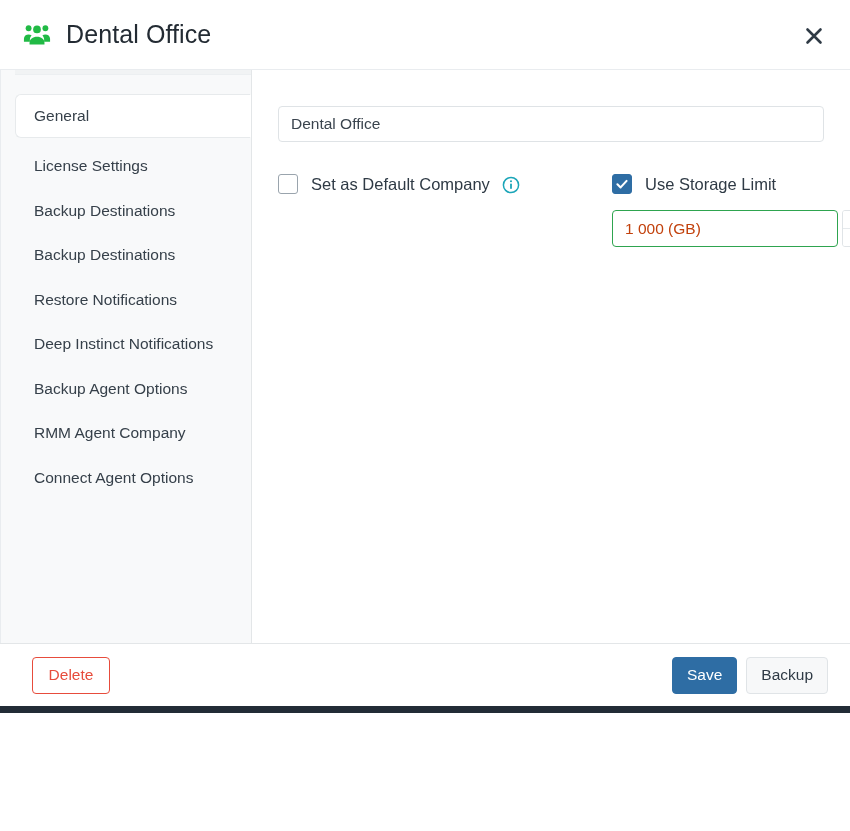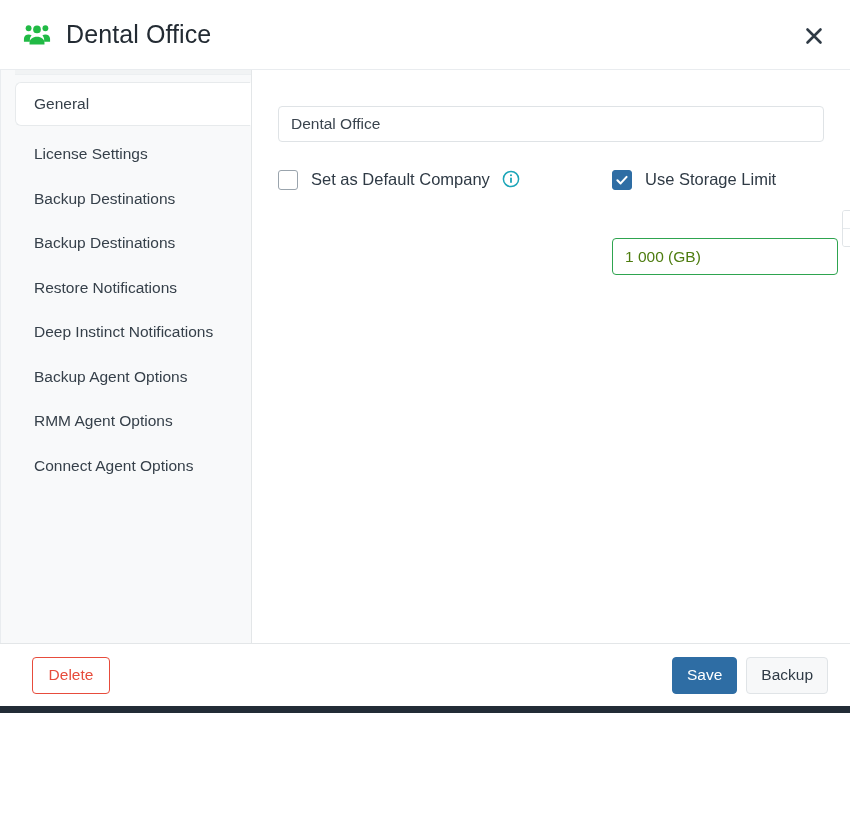--- a/index.html
+++ b/index.html
@@ -61,21 +61,21 @@
     border-bottom: 1px solid #e3e6e8;
   }
 
   
   .sidebar {
     width: 252px;
     flex: 0 0 252px;
     background: #f8f9fa;
     border-right: 1px solid #e3e6e8;
     border-left: 1px solid #e9ecef;
-    padding-top: 12px;
+    padding-top: 24px;
     position: relative;
     overflow: hidden;
   }
   .nav-item {
     padding: 11px 18px 11px 32px;
     font-size: 15.5px;
     color: #36404a;
     line-height: 1.32;
     cursor: pointer;
     margin: 0 0 0 0;
@@ -137,21 +137,21 @@
   .options-row {
     display: flex;
     margin-top: 28px;
     align-items: flex-start;
   }
   .opt-left { width: 334px; flex: 0 0 334px; }
   .opt-right { flex: 1 1 auto; }
 
   .check-line {
     display: flex;
-    align-items: flex-start;
+    align-items: flex-end;
     height: 24px;
   }
   .cbox {
     width: 20px; height: 20px;
     flex: 0 0 20px;
     border-radius: 3px;
     cursor: pointer;
     display: flex; align-items: center; justify-content: center;
   }
   .cbox.off {
@@ -184,25 +184,24 @@
     height: 37px;
     width: 221px;
   }
   .spin-input {
     flex: 1 1 auto;
     height: 37px;
     border: 1.6px solid #2ea44f;
     border-radius: 4px;
     padding: 0 12px;
     font-size: 15.5px;
-    color: #4d7c0f;
+    color: #c2410c;
     font-family: "Liberation Sans", sans-serif;
     outline: none;
     background: #ffffff;
-    margin-top: 28px;
   }
   .spin-btns {
     width: 24px;
     flex: 0 0 24px;
     margin-left: 4px;
     display: flex;
     flex-direction: column;
     border: 1px solid #e0e4e7;
     border-radius: 3px;
     overflow: hidden;
@@ -316,21 +315,21 @@
       <div class="nav-item">
         <span>Restore Notifications</span>
       </div>
       <div class="nav-item">
         <span>Deep Instinct Notifications</span>
       </div>
       <div class="nav-item">
         <span>Backup Agent Options</span>
       </div>
       <div class="nav-item">
-        <span>RMM Agent Options</span>
+        <span>RMM Agent Company</span>
       </div>
       <div class="nav-item">
         <span>Connect Agent Options</span>
       </div>
     </div>
 
     <div class="content">
 
 
       <input class="text-input" type="text" value="Dental Office" placeholder="Name" style="">

